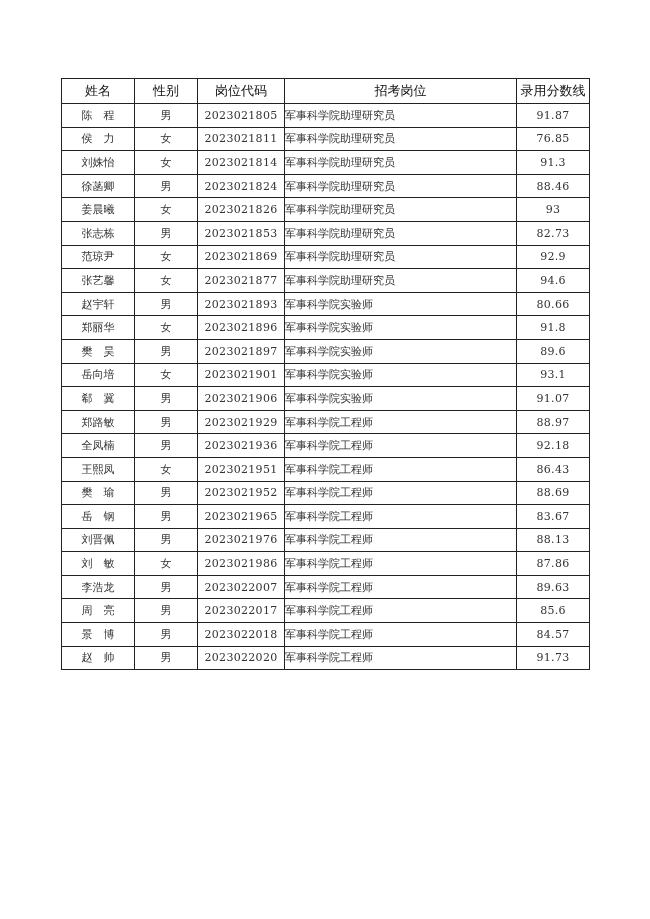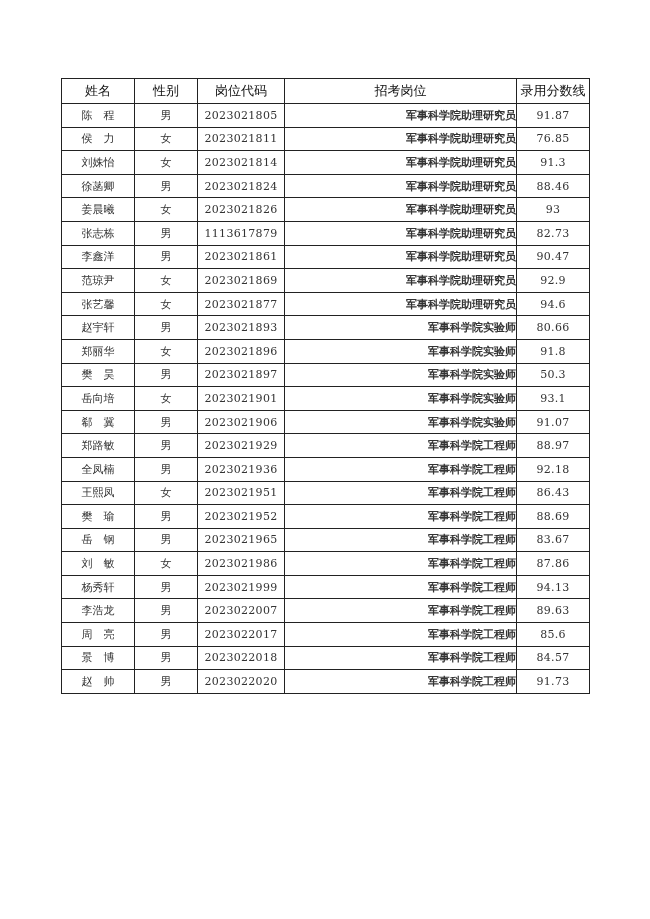--- a/index.html
+++ b/index.html
@@ -42,21 +42,21 @@
       text-align: center;
       color: #111;
     }
     table.results td {
       height: 22.6px;
       font-family: "DejaVu Serif", serif;
       font-size: 11px;
       color: #333;
     }
     td.c-name, td.c-gender, td.c-code, td.c-score { text-align: center; }
-    td.c-post { text-align: right; padding-left: 3px; font-weight: bold; }
+    td.c-post { text-align: left; padding-left: 3px; }
     td.c-code, td.c-score { font-family: "Liberation Serif", serif; font-size: 12px; letter-spacing: 0.3px; }
     col.w-name { width: 73px; }
     col.w-gender { width: 63px; }
     col.w-code { width: 87px; }
     col.w-post { width: 232px; }
     col.w-score { width: 73px; }
   </style>
 </head>
 <body>
 
@@ -110,32 +110,25 @@
         <tr>
           <td class="c-name">姜晨曦</td>
           <td class="c-gender">女</td>
           <td class="c-code">2023021826</td>
           <td class="c-post">军事科学院助理研究员</td>
           <td class="c-score">93</td>
         </tr>
         <tr>
           <td class="c-name">张志栋</td>
           <td class="c-gender">男</td>
-          <td class="c-code">1113617879</td>
+          <td class="c-code">2023021853</td>
           <td class="c-post">军事科学院助理研究员</td>
           <td class="c-score">82.73</td>
         </tr>
         <tr>
-          <td class="c-name">李鑫洋</td>
-          <td class="c-gender">男</td>
-          <td class="c-code">2023021861</td>
-          <td class="c-post">军事科学院助理研究员</td>
-          <td class="c-score">90.47</td>
-        </tr>
-        <tr>
           <td class="c-name">范琼尹</td>
           <td class="c-gender">女</td>
           <td class="c-code">2023021869</td>
           <td class="c-post">军事科学院助理研究员</td>
           <td class="c-score">92.9</td>
         </tr>
         <tr>
           <td class="c-name">张艺馨</td>
           <td class="c-gender">女</td>
           <td class="c-code">2023021877</td>
@@ -154,21 +147,21 @@
           <td class="c-gender">女</td>
           <td class="c-code">2023021896</td>
           <td class="c-post">军事科学院实验师</td>
           <td class="c-score">91.8</td>
         </tr>
         <tr>
           <td class="c-name">樊　昊</td>
           <td class="c-gender">男</td>
           <td class="c-code">2023021897</td>
           <td class="c-post">军事科学院实验师</td>
-          <td class="c-score">50.3</td>
+          <td class="c-score">89.6</td>
         </tr>
         <tr>
           <td class="c-name">岳向培</td>
           <td class="c-gender">女</td>
           <td class="c-code">2023021901</td>
           <td class="c-post">军事科学院实验师</td>
           <td class="c-score">93.1</td>
         </tr>
         <tr>
           <td class="c-name">郗　冀</td>
@@ -206,32 +199,32 @@
           <td class="c-score">88.69</td>
         </tr>
         <tr>
           <td class="c-name">岳　钢</td>
           <td class="c-gender">男</td>
           <td class="c-code">2023021965</td>
           <td class="c-post">军事科学院工程师</td>
           <td class="c-score">83.67</td>
         </tr>
         <tr>
+          <td class="c-name">刘晋佩</td>
+          <td class="c-gender">男</td>
+          <td class="c-code">2023021976</td>
+          <td class="c-post">军事科学院工程师</td>
+          <td class="c-score">88.13</td>
+        </tr>
+        <tr>
           <td class="c-name">刘　敏</td>
           <td class="c-gender">女</td>
           <td class="c-code">2023021986</td>
           <td class="c-post">军事科学院工程师</td>
           <td class="c-score">87.86</td>
-        </tr>
-        <tr>
-          <td class="c-name">杨秀轩</td>
-          <td class="c-gender">男</td>
-          <td class="c-code">2023021999</td>
-          <td class="c-post">军事科学院工程师</td>
-          <td class="c-score">94.13</td>
         </tr>
         <tr>
           <td class="c-name">李浩龙</td>
           <td class="c-gender">男</td>
           <td class="c-code">2023022007</td>
           <td class="c-post">军事科学院工程师</td>
           <td class="c-score">89.63</td>
         </tr>
         <tr>
           <td class="c-name">周　亮</td>

